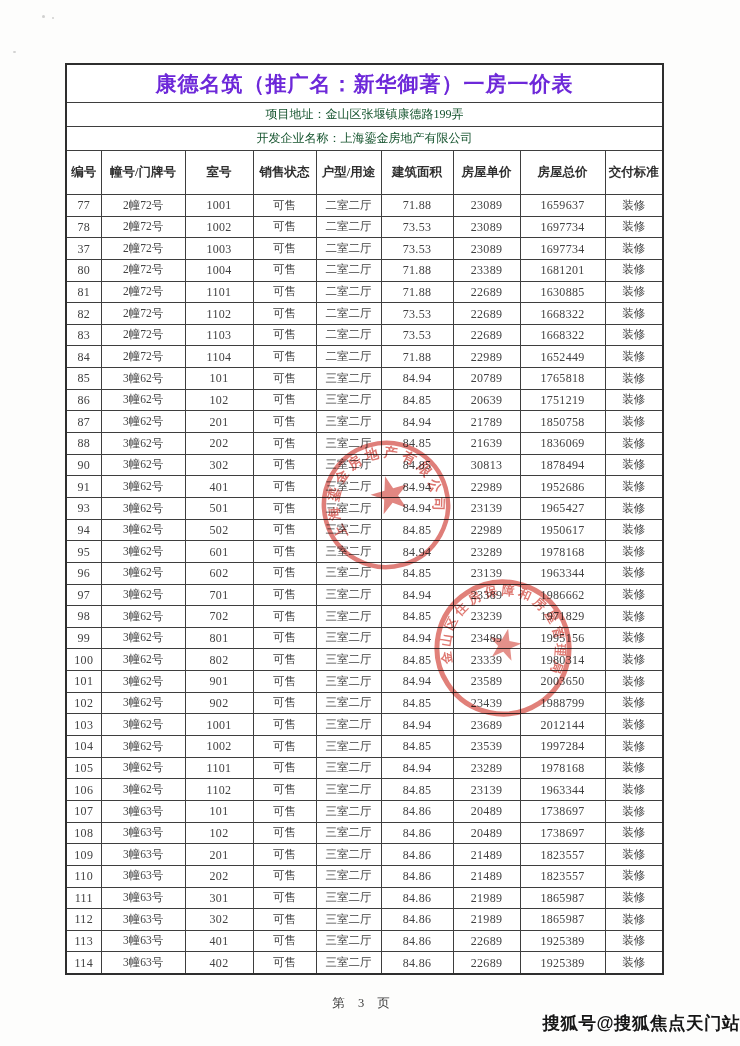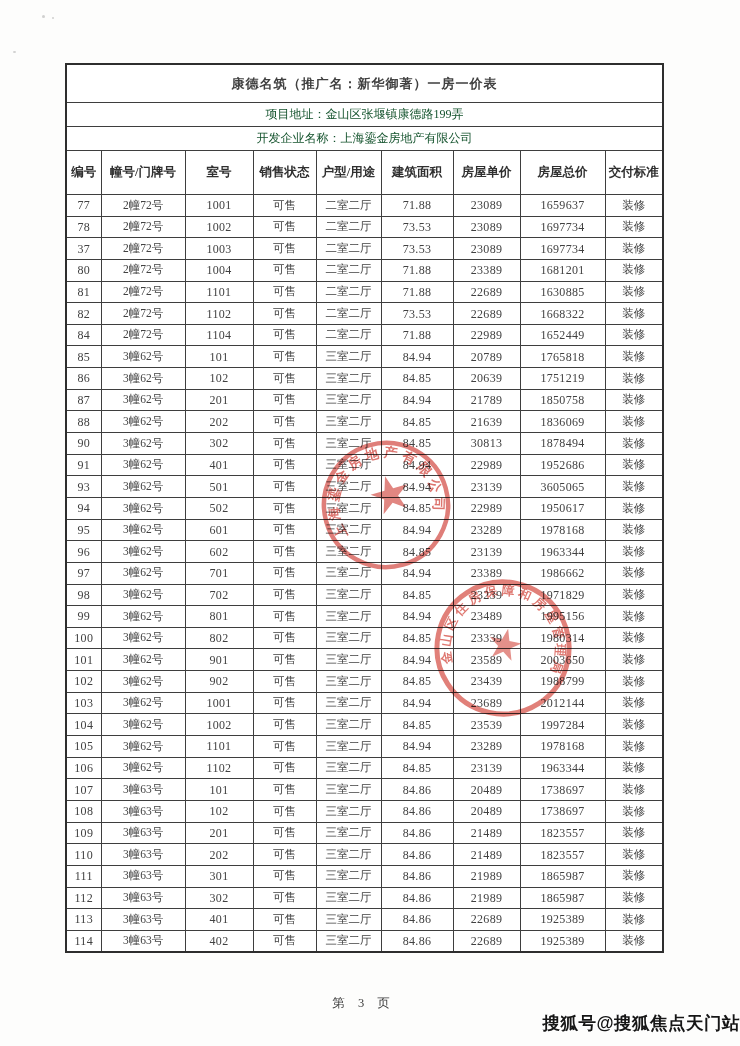--- a/index.html
+++ b/index.html
@@ -19,21 +19,21 @@
     background:#fff;
   }
   table.price td,table.price th{
     border:1px solid #3e3e3e;
     padding:0;text-align:center;vertical-align:middle;
     color:#414141;
     overflow:hidden;white-space:nowrap;
   }
   table.price{border:2px solid #2e2e2e;}
   tr.title-row td{
-    height:37px;font-size:13px;font-weight:bold;color:#404040;
+    height:37px;font-size:21px;font-weight:bold;color:#6d28d9;
     letter-spacing:1px;
     margin-left:28px;
   }
   tr.info-row td{height:23px;font-size:12px;color:#14532d;}
   tr.head-row th{height:43px;font-size:12.5px;font-weight:bold;color:#303030;}
   tr.data-row td{height:20.65px;font-size:11.5px;line-height:1;}
   tr.data-row td.num{font-size:12px;letter-spacing:.3px;}
 
   .stamp{position:absolute;mix-blend-mode:multiply;opacity:.85;}
   .stamp text{font-family:"Liberation Serif","DejaVu Serif",serif;font-weight:bold;}
@@ -153,20 +153,31 @@
           <td>2幢72号</td>
           <td class="num">1102</td>
           <td>可售</td>
           <td>二室二厅</td>
           <td class="num">73.53</td>
           <td class="num">22689</td>
           <td class="num">1668322</td>
           <td>装修</td>
         </tr>
         <tr class="data-row">
+          <td class="num">83</td>
+          <td>2幢72号</td>
+          <td class="num">1103</td>
+          <td>可售</td>
+          <td>二室二厅</td>
+          <td class="num">73.53</td>
+          <td class="num">22689</td>
+          <td class="num">1668322</td>
+          <td>装修</td>
+        </tr>
+        <tr class="data-row">
           <td class="num">84</td>
           <td>2幢72号</td>
           <td class="num">1104</td>
           <td>可售</td>
           <td>二室二厅</td>
           <td class="num">71.88</td>
           <td class="num">22989</td>
           <td class="num">1652449</td>
           <td>装修</td>
         </tr>
@@ -237,21 +248,21 @@
           <td>装修</td>
         </tr>
         <tr class="data-row">
           <td class="num">93</td>
           <td>3幢62号</td>
           <td class="num">501</td>
           <td>可售</td>
           <td>三室二厅</td>
           <td class="num">84.94</td>
           <td class="num">23139</td>
-          <td class="num">3605065</td>
+          <td class="num">1965427</td>
           <td>装修</td>
         </tr>
         <tr class="data-row">
           <td class="num">94</td>
           <td>3幢62号</td>
           <td class="num">502</td>
           <td>可售</td>
           <td>三室二厅</td>
           <td class="num">84.85</td>
           <td class="num">22989</td>

